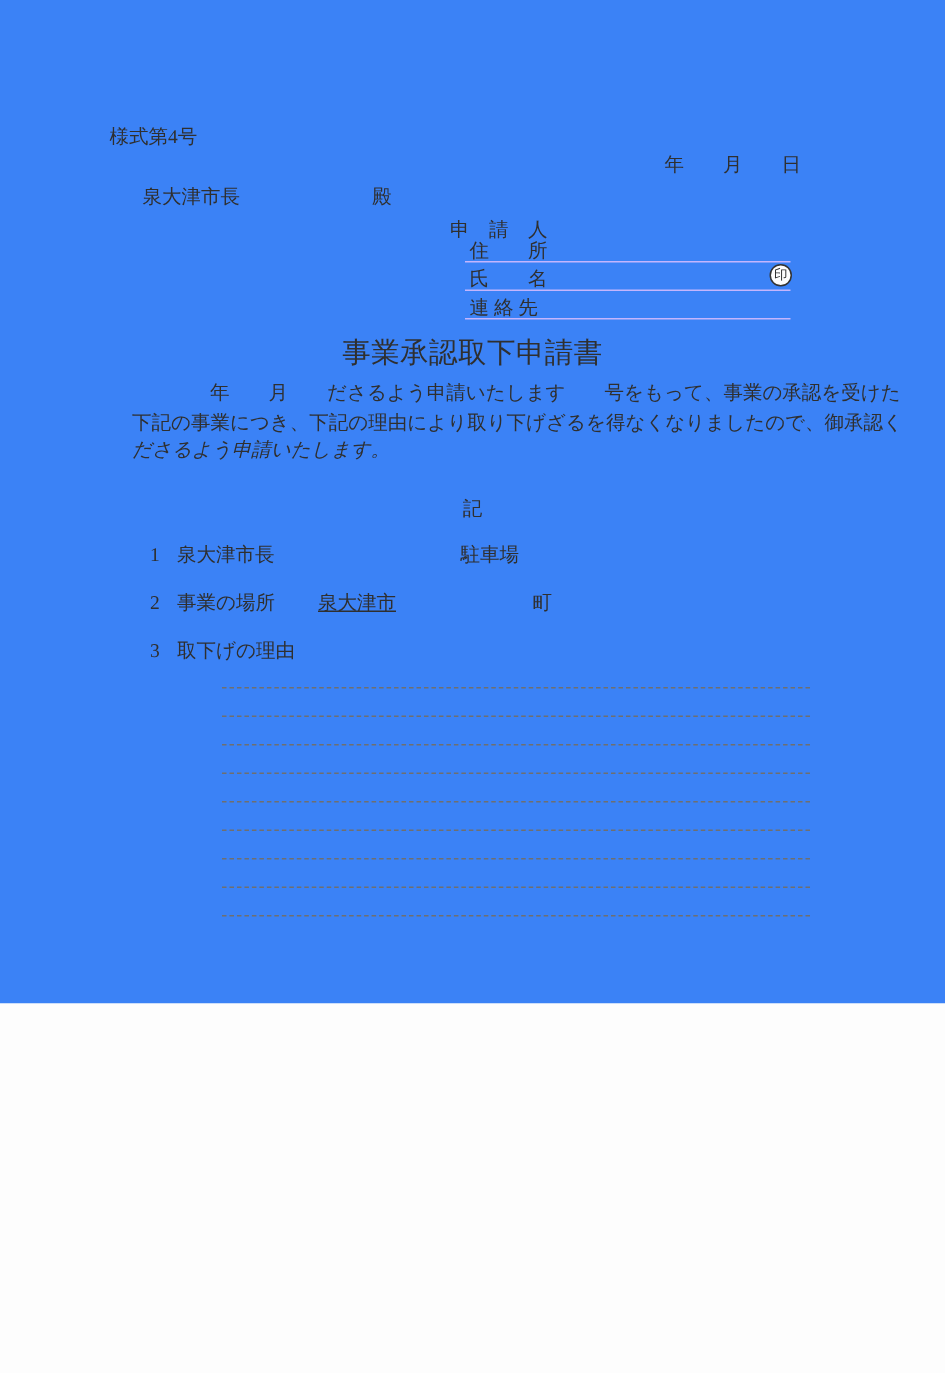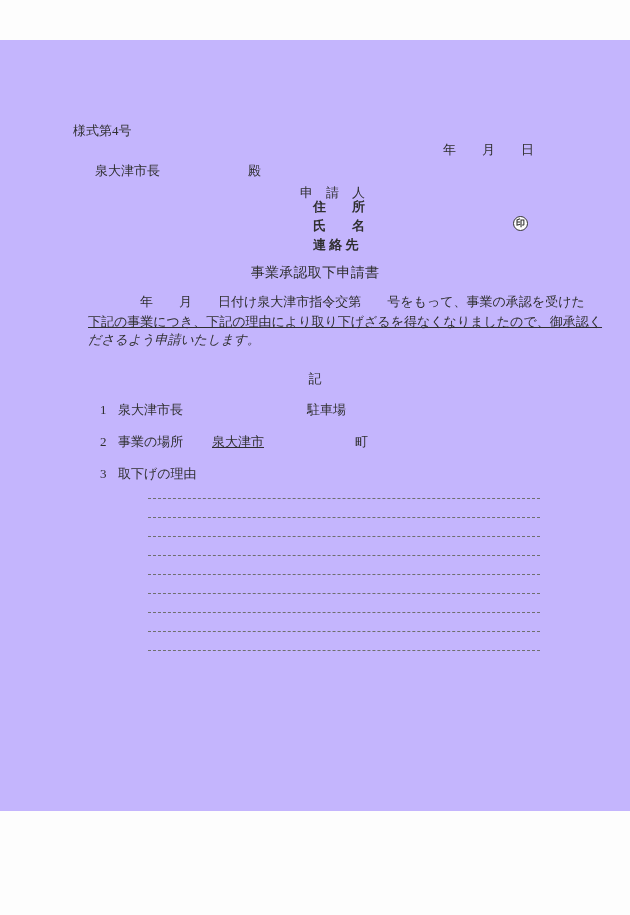--- a/index.html
+++ b/index.html
@@ -3,49 +3,47 @@
 <meta charset="utf-8">
 <style>
   html, body {
     margin: 0;
     padding: 0;
     background: #fdfdfd;
   }
   .page {
     position: relative;
     width: 630px;
-    height: 771px;
-    background: #c4b5fd;
+    height: 669px;
+    background: #3b82f6;
     font-family: "Liberation Serif", "DejaVu Serif", serif;
     color: #2f2f2f;
     font-size: 13px;
     overflow: hidden;
-    margin-top: 40px;
   }
   .abs {
     position: absolute;
     white-space: pre;
     line-height: 1.15;
   }
   .centered {
     left: 0;
     right: 0;
     text-align: center;
   }
   .doc-title {
-    font-size: 14px;
+    font-size: 19px;
     letter-spacing: 0.3px;
   }
   .field-row {
     position: absolute;
     left: 310px;
     width: 217px;
     height: 14px;
-    border-bottom: 5px solid #c4b5fd;
-    font-weight: bold;
+    border-bottom: 1px solid #c4b5fd;
   }
   .field-label {
     position: absolute;
     left: 3px;
     top: 0;
     white-space: pre;
     line-height: 14px;
   }
   .seal {
     position: absolute;
@@ -92,22 +90,22 @@
     <span class="field-label">連 絡 先</span>
   </div>
 
   <div class="field-row" style="top:179px;">
     <span class="field-label">氏　　名</span>
     <span class="seal">印</span>
   </div>
 
   <div class="abs centered doc-title" style="top:225px;">事業承認取下申請書</div>
 
-  <div class="abs" style="left:88px; top:255px;">　　　　年　　月　　日付け泉大津市指令交第　　号をもって、事業の承認を受けた</div>
-  <div class="abs" style="left:88px; top:275px;text-decoration:underline;">下記の事業につき、下記の理由により取り下げざるを得なくなりましたので、御承認く</div>
+  <div class="abs" style="left:88px; top:255px;">　　　　年　　月　　ださるよう申請いたします　　号をもって、事業の承認を受けた</div>
+  <div class="abs" style="left:88px; top:275px;">下記の事業につき、下記の理由により取り下げざるを得なくなりましたので、御承認く</div>
   <div class="abs" style="left:88px; top:293px;font-style:italic;">ださるよう申請いたします。</div>
 
   <div class="abs centered" style="top:332px;">記</div>
 
   <span class="abs" style="left:100px; top:363px;">1</span>
   <span class="abs" style="left:118px; top:363px;">泉大津市長</span>
   <span class="abs" style="left:307px; top:363px;text-align:center;">駐車場</span>
 
   <span class="abs" style="left:100px; top:395px;">2</span>
   <span class="abs" style="left:118px; top:395px;">事業の場所</span>

